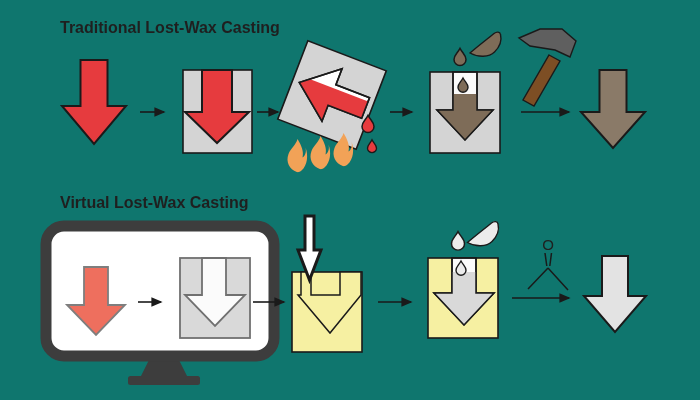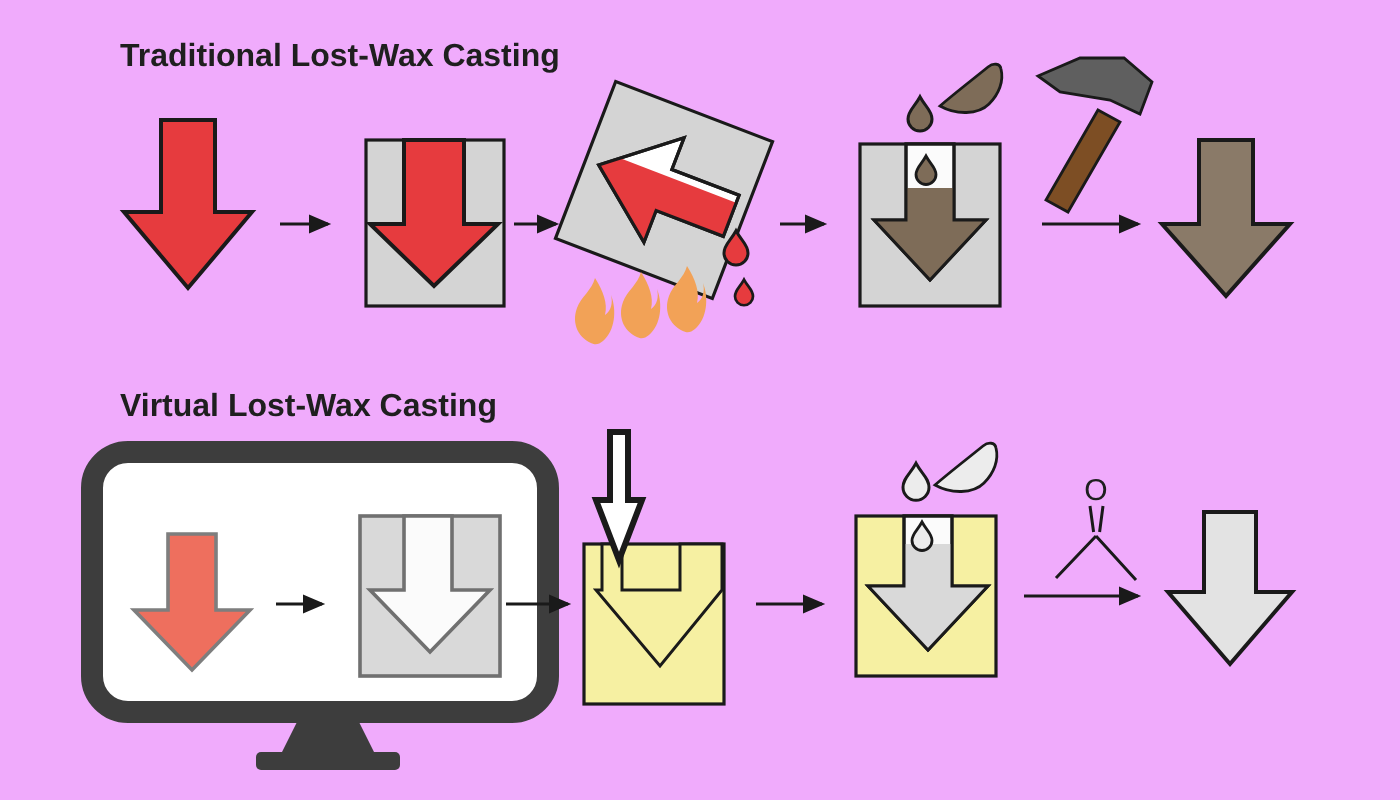--- a/index.html
+++ b/index.html
@@ -6,21 +6,21 @@
   #stage{position:relative;width:700px;height:400px;background:#fff;overflow:hidden;
          font-family:"Liberation Sans",sans-serif;}
   svg{display:block;}
   .title{font:bold 16px "Liberation Sans",sans-serif;}
   .atom{font:15px "Liberation Sans",sans-serif;}
   .flow{stroke-width:1.6;fill:none;}
 </style>
 </head>
 <body>
 
-<div id="stage" style="background: #f0abfc;">
+<div id="stage" style="background: #0f766e;">
 <svg width="700" height="400" viewBox="0 0 700 400">
   <defs>
     <marker id="ah" markerWidth="9" markerHeight="8" refX="6" refY="3" orient="auto">
       <path d="M0,0 L7,3 L0,6 Z" fill="#1a1a1a"></path>
     </marker>
     <clipPath id="wax-clip" clipPathUnits="userSpaceOnUse">
       <rect x="276" y="88" width="120" height="60"></rect>
     </clipPath>
   </defs>
 

